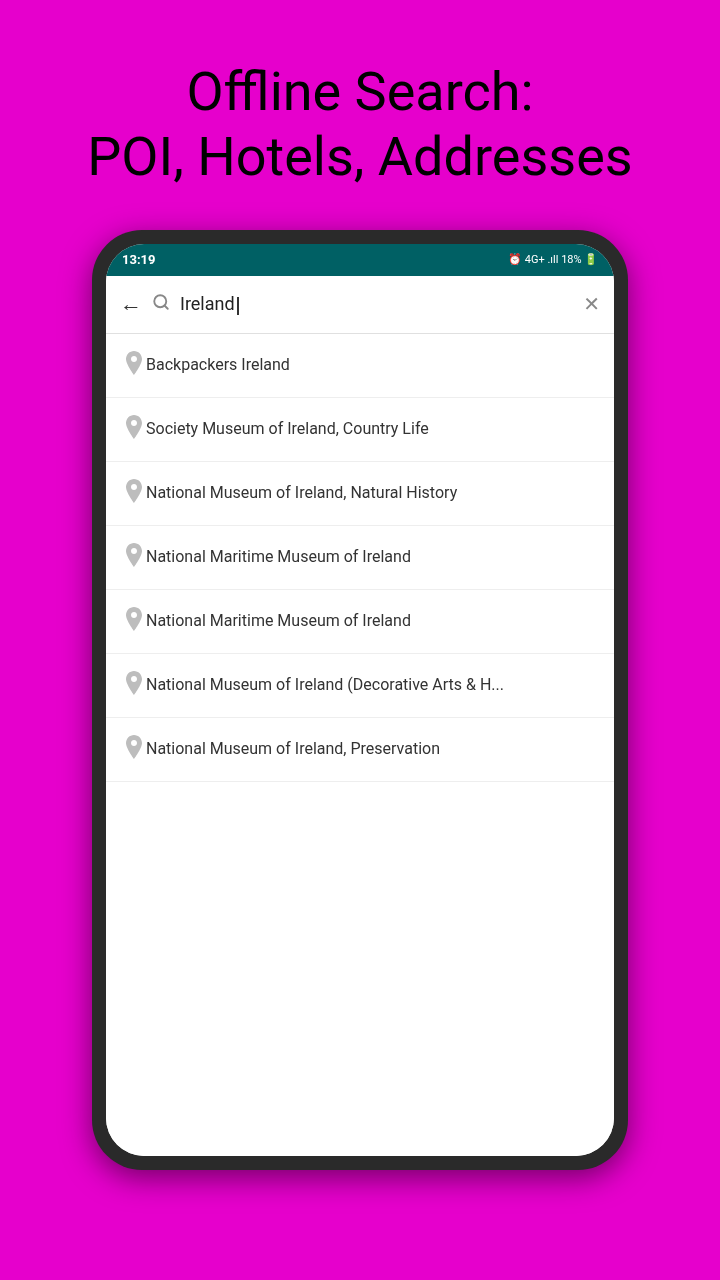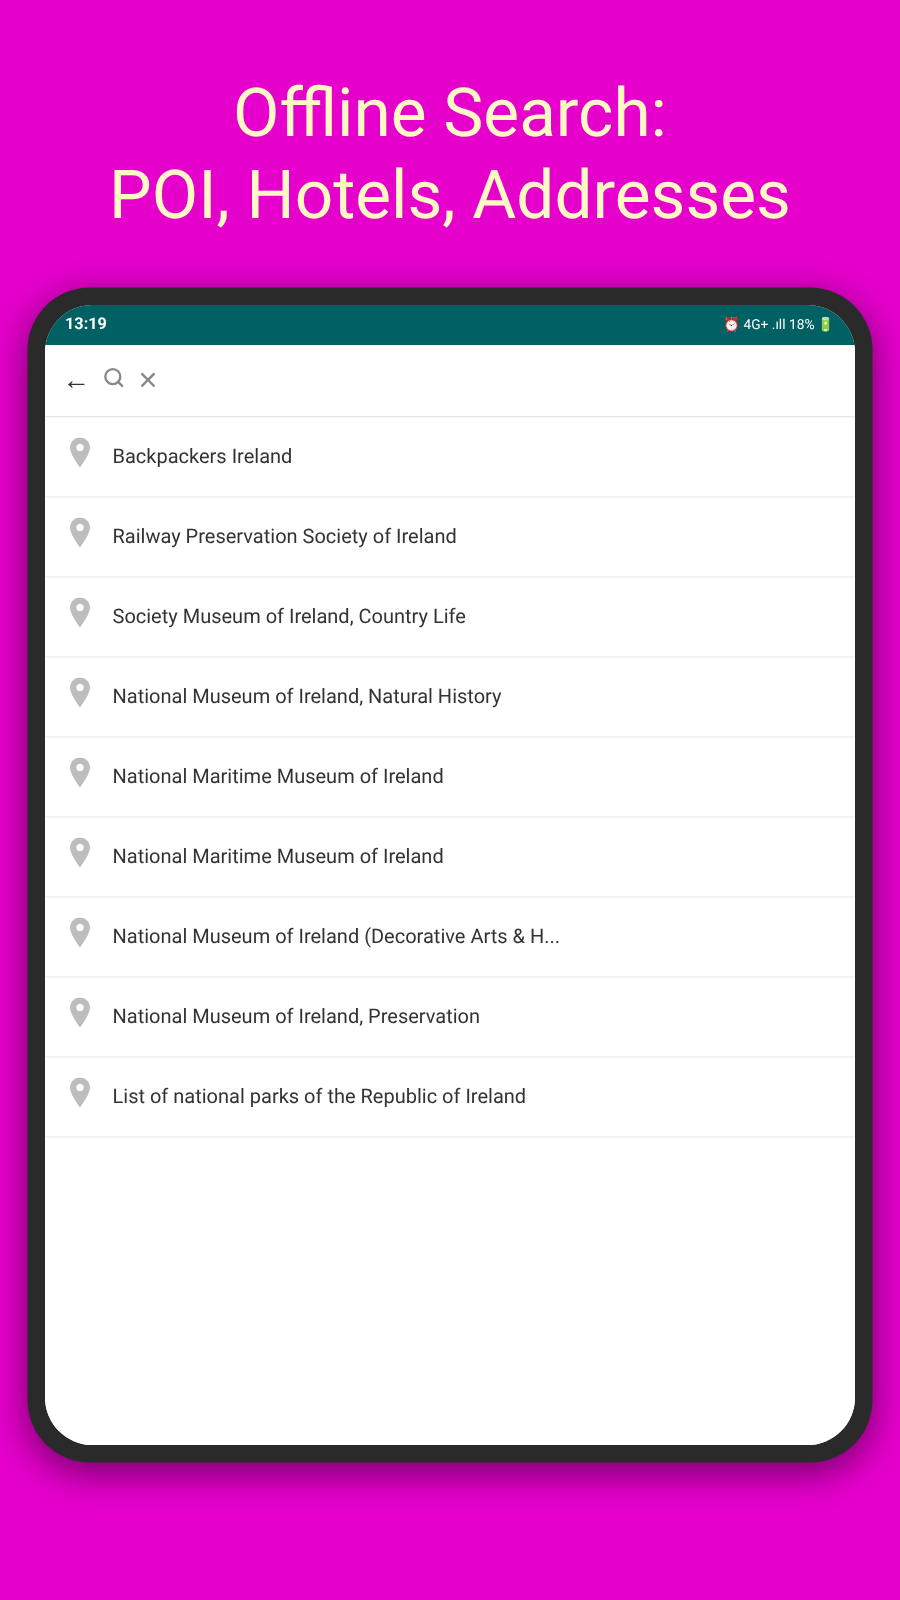--- a/index.html
+++ b/index.html
@@ -9,31 +9,31 @@
       height: 1280px;
       background-color: #e600cc;
       font-family: 'Roboto', Arial, sans-serif;
       overflow: hidden;
       display: flex;
       flex-direction: column;
       align-items: center;
     }
 
     .header-text {
-      color: #fef9c3;
+      color: #000000;
       text-align: center;
       padding: 60px 40px 40px 40px;
       font-size: 54px;
       font-weight: 400;
       line-height: 1.2;
       flex-shrink: 0;
     }
 
     .phone-frame {
-      width: 676px;
+      width: 536px;
       height: 940px;
       background: #2a2a2a;
       border-radius: 50px;
       padding: 14px;
       position: relative;
       box-shadow: 0 8px 30px rgba(0,0,0,0.5);
     }
 
     .phone-screen {
       width: 100%;
@@ -130,21 +130,20 @@
       flex: 1;
       overflow-y: auto;
       background: #ffffff;
     }
 
     .result-item {
       display: flex;
       align-items: center;
       padding: 16px 16px;
       border-bottom: 1px solid #eeeeee;
-      gap: 14px;
       cursor: pointer;
       min-height: 64px;
     }
 
     .pin-icon {
       color: #bdbdbd;
       font-size: 22px;
       flex-shrink: 0;
       width: 24px;
       text-align: center;
@@ -171,43 +170,36 @@
     </div>
 
     <div class="search-bar-row">
       <span class="back-btn">←</span>
       <span class="search-icon-small">
         <svg width="18" height="18" viewBox="0 0 24 24" fill="none" stroke="#888" stroke-width="2.5" stroke-linecap="round" stroke-linejoin="round">
           <circle cx="11" cy="11" r="8"></circle>
           <line x1="21" y1="21" x2="16.65" y2="16.65"></line>
         </svg>
       </span>
+      <div class="search-input-display">Ireland</div>
       <span class="clear-btn">✕</span>
     </div>
 
     <div class="results-list">
 
       <div class="result-item">
         <span class="pin-icon">
           <svg width="20" height="24" viewBox="0 0 20 24" fill="#bdbdbd">
             <path d="M10 0C5.6 0 2 3.6 2 8c0 5.4 8 16 8 16s8-10.6 8-16c0-4.4-3.6-8-8-8zm0 11c-1.7 0-3-1.3-3-3s1.3-3 3-3 3 1.3 3 3-1.3 3-3 3z"></path>
           </svg>
         </span>
         <span class="result-text">Backpackers Ireland</span>
       </div>
 
 
-      <div class="result-item">
-        <span class="pin-icon">
-          <svg width="20" height="24" viewBox="0 0 20 24" fill="#bdbdbd">
-            <path d="M10 0C5.6 0 2 3.6 2 8c0 5.4 8 16 8 16s8-10.6 8-16c0-4.4-3.6-8-8-8zm0 11c-1.7 0-3-1.3-3-3s1.3-3 3-3 3 1.3 3 3-1.3 3-3 3z"></path>
-          </svg>
-        </span>
-        <span class="result-text">Railway Preservation Society of Ireland</span>
-      </div>
 
       <div class="result-item">
         <span class="pin-icon">
           <svg width="20" height="24" viewBox="0 0 20 24" fill="#bdbdbd">
             <path d="M10 0C5.6 0 2 3.6 2 8c0 5.4 8 16 8 16s8-10.6 8-16c0-4.4-3.6-8-8-8zm0 11c-1.7 0-3-1.3-3-3s1.3-3 3-3 3 1.3 3 3-1.3 3-3 3z"></path>
           </svg>
         </span>
         <span class="result-text">Society Museum of Ireland, Country Life</span>
       </div>
 
@@ -250,24 +242,16 @@
 
       <div class="result-item">
         <span class="pin-icon">
           <svg width="20" height="24" viewBox="0 0 20 24" fill="#bdbdbd">
             <path d="M10 0C5.6 0 2 3.6 2 8c0 5.4 8 16 8 16s8-10.6 8-16c0-4.4-3.6-8-8-8zm0 11c-1.7 0-3-1.3-3-3s1.3-3 3-3 3 1.3 3 3-1.3 3-3 3z"></path>
           </svg>
         </span>
         <span class="result-text">National Museum of Ireland, Preservation</span>
       </div>
 
-      <div class="result-item">
-        <span class="pin-icon">
-          <svg width="20" height="24" viewBox="0 0 20 24" fill="#bdbdbd">
-            <path d="M10 0C5.6 0 2 3.6 2 8c0 5.4 8 16 8 16s8-10.6 8-16c0-4.4-3.6-8-8-8zm0 11c-1.7 0-3-1.3-3-3s1.3-3 3-3 3 1.3 3 3-1.3 3-3 3z"></path>
-          </svg>
-        </span>
-        <span class="result-text">List of national parks of the Republic of Ireland</span>
-      </div>
 
     </div>
   </div>
 </div>
 
 </body></html>

